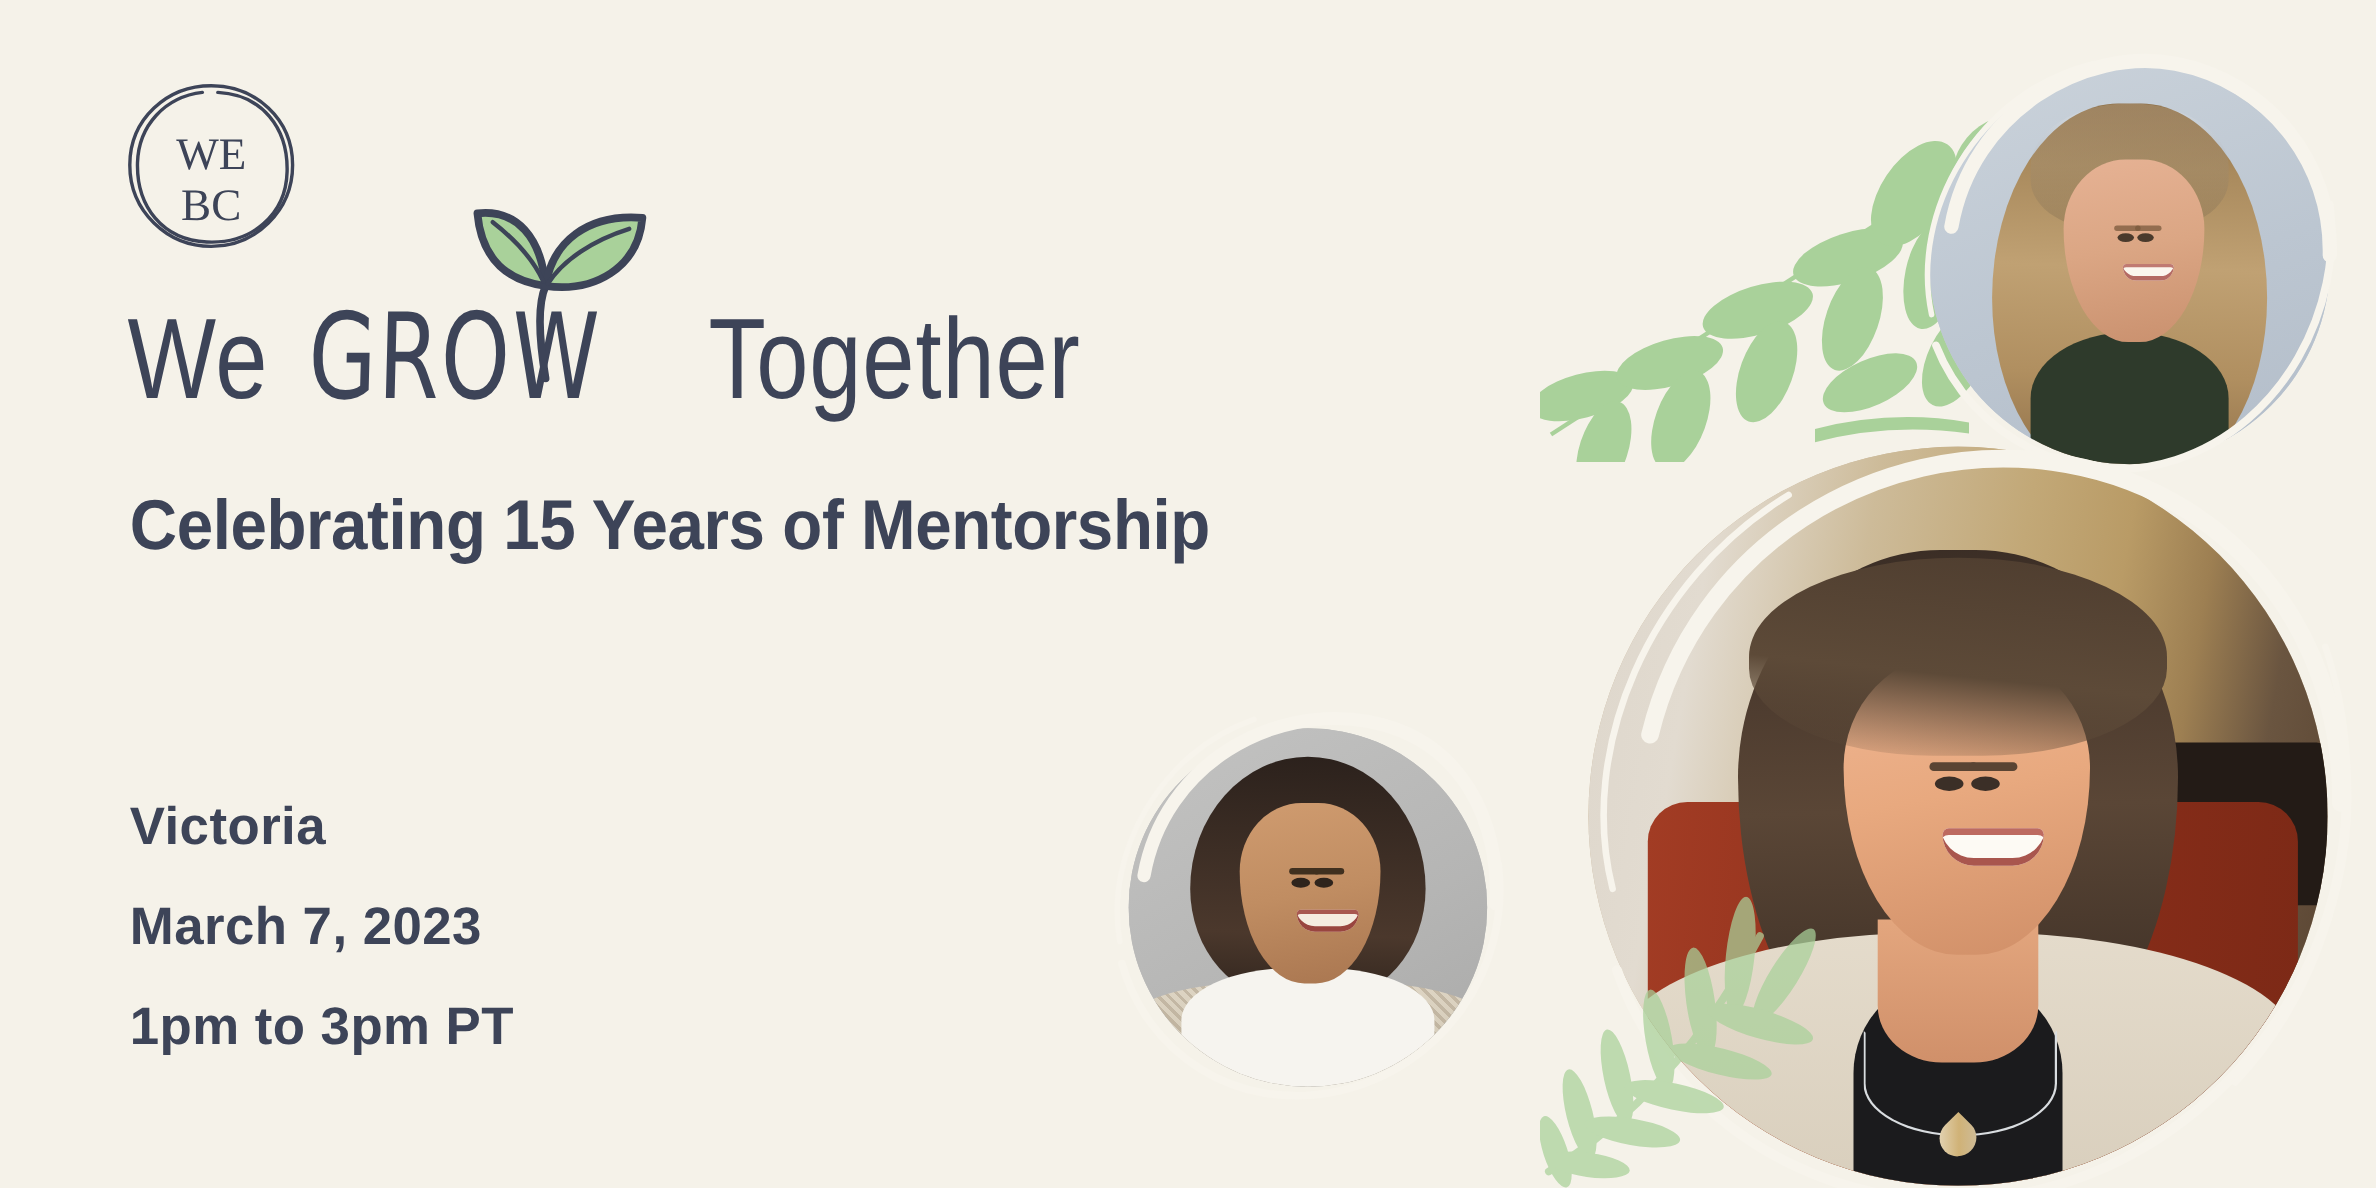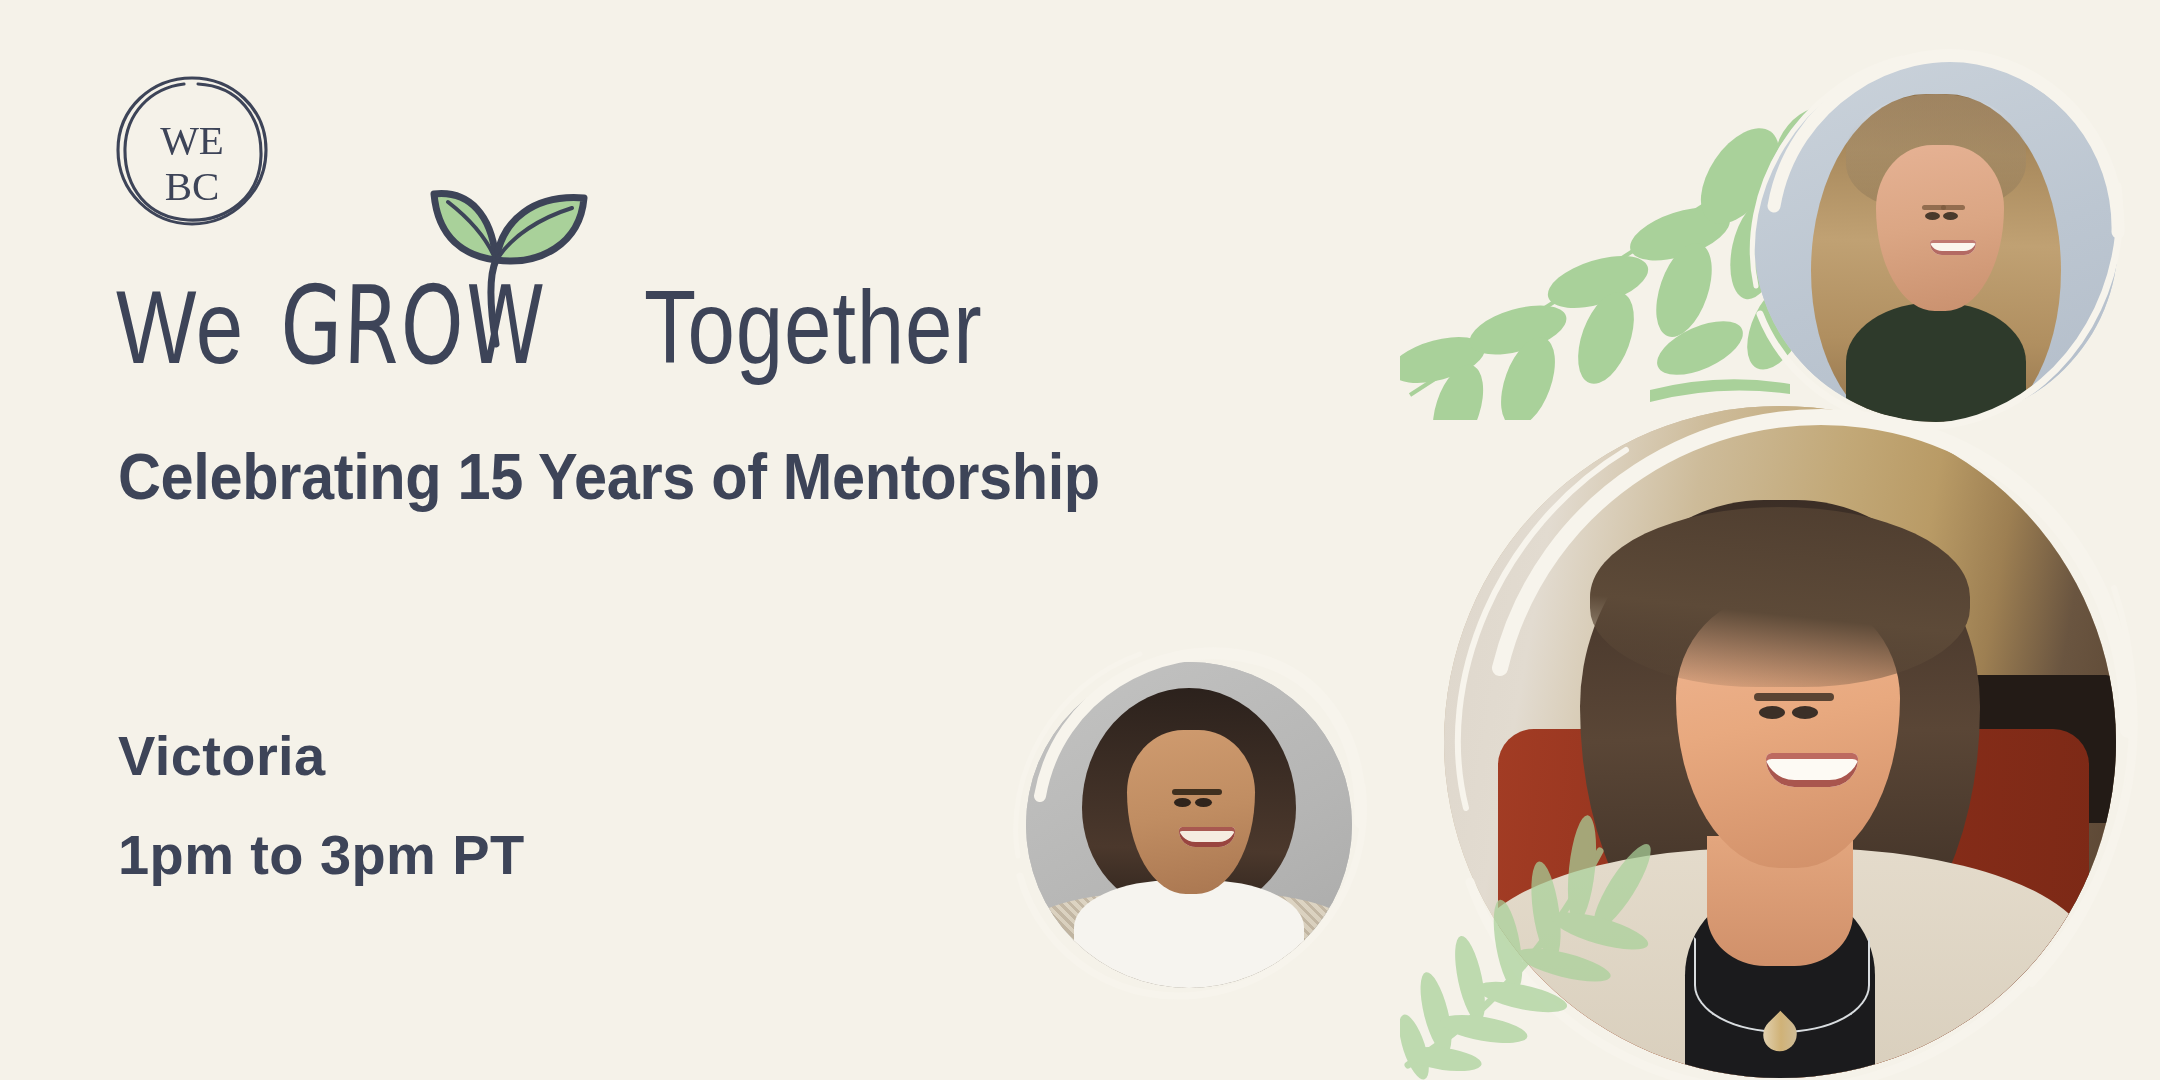--- a/index.html
+++ b/index.html
@@ -101,21 +101,21 @@
   }
 
   .details {
     position: absolute;
     left: 118px;
     top: 728px;
     color: #3d4458;
   }
   .details .line {
     font-family: "Liberation Sans", sans-serif;
-    font-size: 56px;
+    font-size: 48px;
     font-weight: 700;
     letter-spacing: 0.4px;
     line-height: 1;
     margin-bottom: 43px;
     white-space: nowrap;
   }
   .details .line:last-child { margin-bottom: 0; margin-top: 11px; }
 
   
   .portrait {
@@ -438,20 +438,21 @@
       <path d="M92 92 C98 52 130 26 180 30 C176 76 136 98 92 92 Z" fill="#a9d19a"></path>
       <path d="M44 34 C62 48 80 66 90 88" fill="none" stroke-width="4"></path>
       <path d="M168 40 C136 50 108 68 94 90" fill="none" stroke-width="4"></path>
     </g>
   </svg>
 
   <div class="subhead">Celebrating 15 Years of Mentorship</div>
 
   <div class="details">
     <div class="line">Victoria</div>
+    <div class="line">March 7, 2023</div>
     <div class="line">1pm to 3pm PT</div>
   </div>
 
   <div class="portrait p-top">
     <div class="bg-wall"></div>
     <div class="hair"></div>
     <div class="neck-top"></div>
     <div class="face">
       <div class="brow l"></div>
       <div class="brow r"></div>

